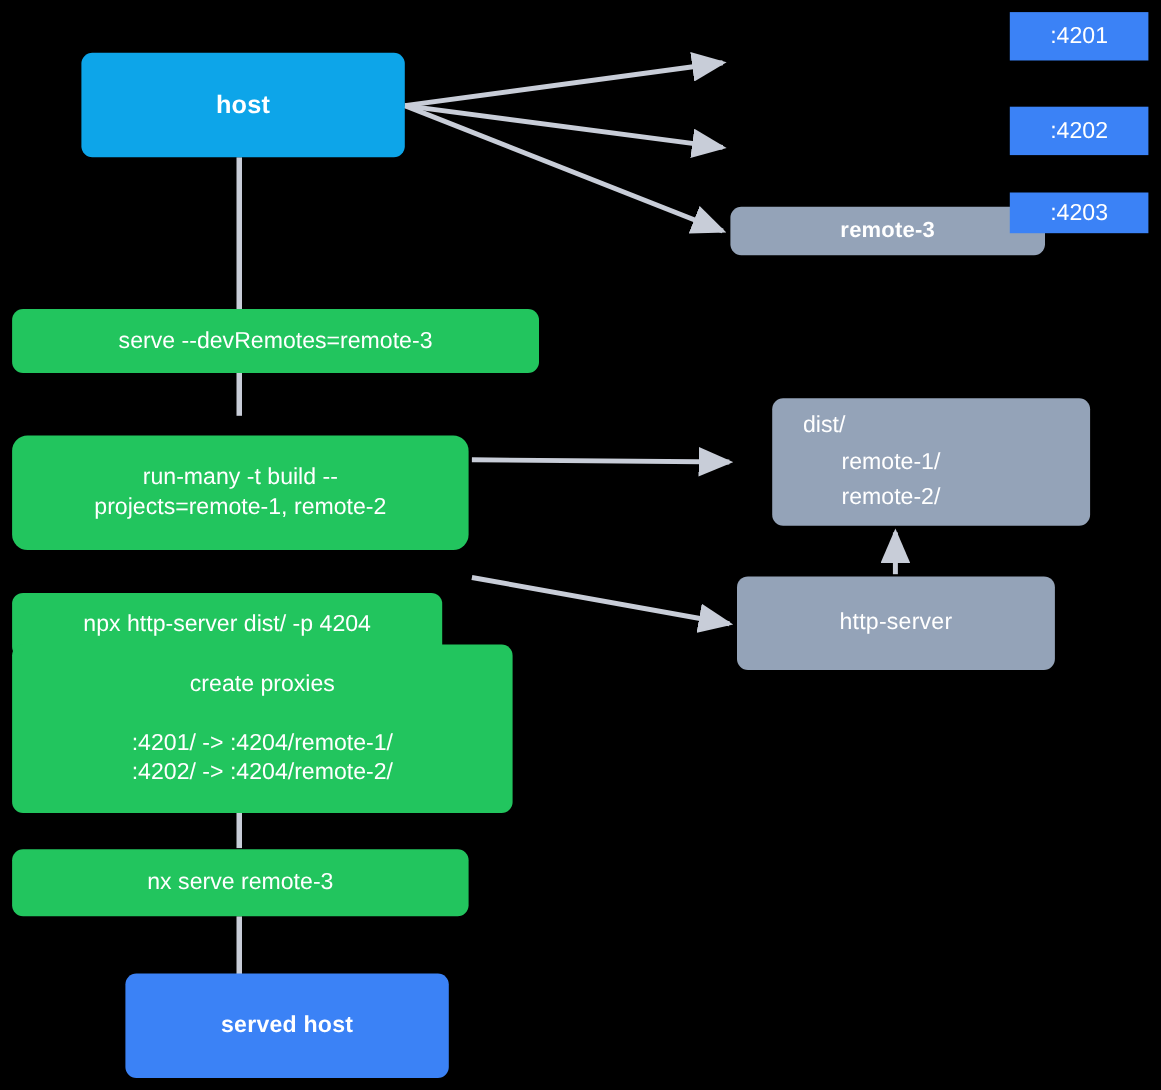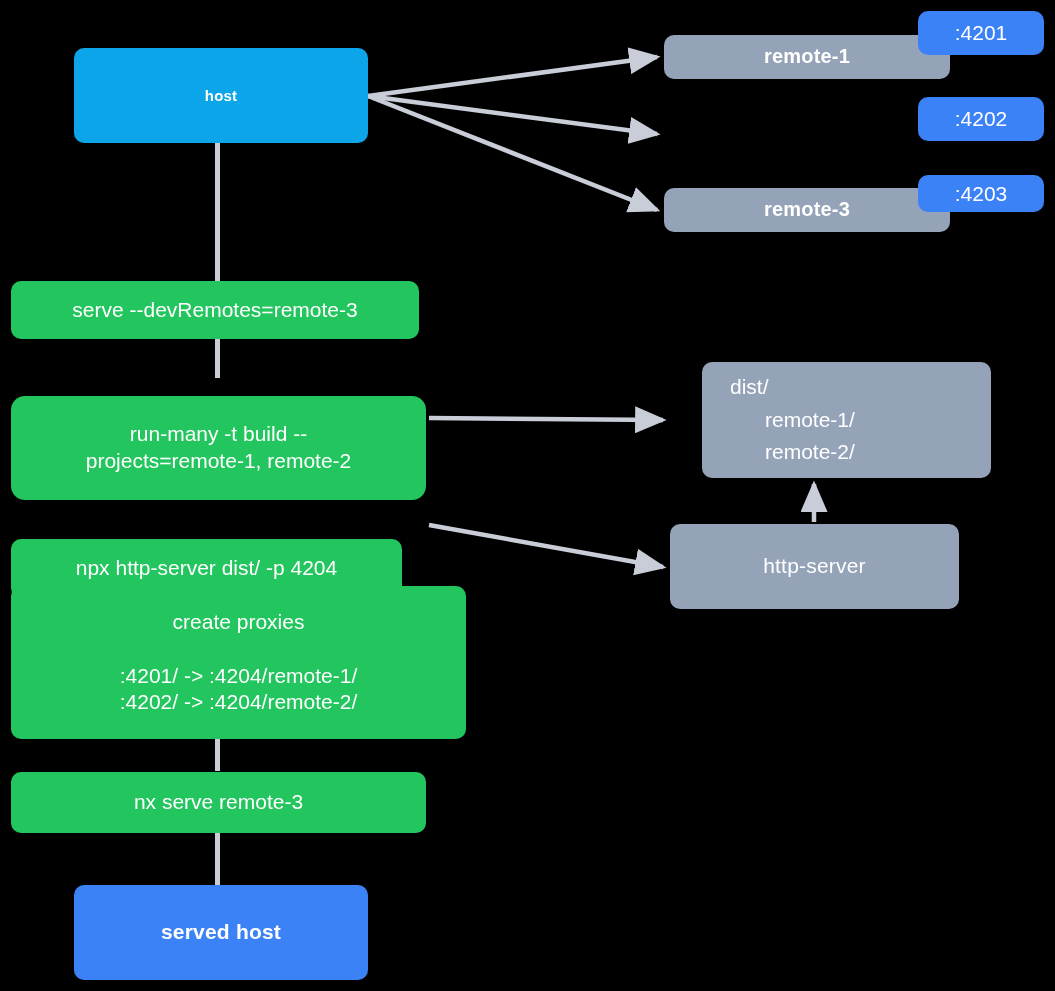--- a/index.html
+++ b/index.html
@@ -23,28 +23,29 @@
     align-items: center;
     justify-content: center;
     text-align: center;
     color: #ffffff;
     line-height: 1.28;
     z-index: 3;
   }
   .node-host {
     background: #0DA5E9;
     font-weight: bold;
-    font-size: 15px;
+    font-size: 23px;
     letter-spacing: 0.2px;
   }
   .node-served {
     background: #3B82F6;
     font-weight: bold;
     font-size: 21px;
     letter-spacing: 0.2px;
+    margin-left: 40px;
   }
   .node-cmd {
     background: #22C55E;
     font-weight: normal;
     font-size: 21px;
     padding: 6px 12px;
     white-space: pre-line;
   }
   .node-remote {
     background: #94A3B8;
@@ -69,21 +70,21 @@
     padding: 0 0 0 28px;
     z-index: 2;
     white-space: pre;
     line-height: 1.55;
     margin-left: 32px;
   }
   .badge {
     position: absolute;
     box-sizing: border-box;
     background: #3B82F6;
-    border-radius: 10px;
+    border-radius: 0;
     color: #ffffff;
     font-size: 21px;
     display: flex;
     align-items: center;
     justify-content: center;
     z-index: 5;
   }
   .spine {
     position: absolute;
     background: #C8CDD8;
@@ -125,39 +126,36 @@
       <line x1="429" y1="418" x2="663" y2="420"></line>
       <line x1="429" y1="525" x2="663" y2="567"></line>
       <line x1="814" y1="522" x2="814" y2="484"></line>
     </g>
   </svg>
 
   <div class="node node-host" style="left:74px; top:48px; width:294px; height:95px;">
     <span>host</span>
   </div>
 
-  <div class="node node-remote" style="left:664px; top:35px; width:286px; height:44px;">
-    <span>remote-1</span>
-  </div>
   <div class="badge" style="left:918px; top:11px; width:126px; height:44px;">
     <span>:4201</span>
   </div>
 
   <div class="badge" style="left:918px; top:97px; width:126px; height:44px;">
     <span>:4202</span>
   </div>
 
   <div class="node node-remote" style="left:664px; top:188px; width:286px; height:44px;">
     <span>remote-3</span>
   </div>
   <div class="badge" style="left:918px; top:175px; width:126px; height:37px;">
     <span>:4203</span>
   </div>
 
-  <div class="node node-cmd" style="left:11px; top:281px; width:408px; height:58px;">
+  <div class="node node-cmd" style="left:11px; top:281px; width:479px; height:58px;">
     <span>serve --devRemotes=remote-3</span>
   </div>
 
   <div class="node node-cmd" style="left:11px; top:396px; width:415px; height:104px;border-radius:14px;">
     <span>run-many -t build --
 projects=remote-1, remote-2</span>
   </div>
 
   <div class="node node-cmd" style="left:11px; top:495px; width:391px; height:59px;margin-top:44px;">
     <span>npx http-server dist/ -p 4204</span>

